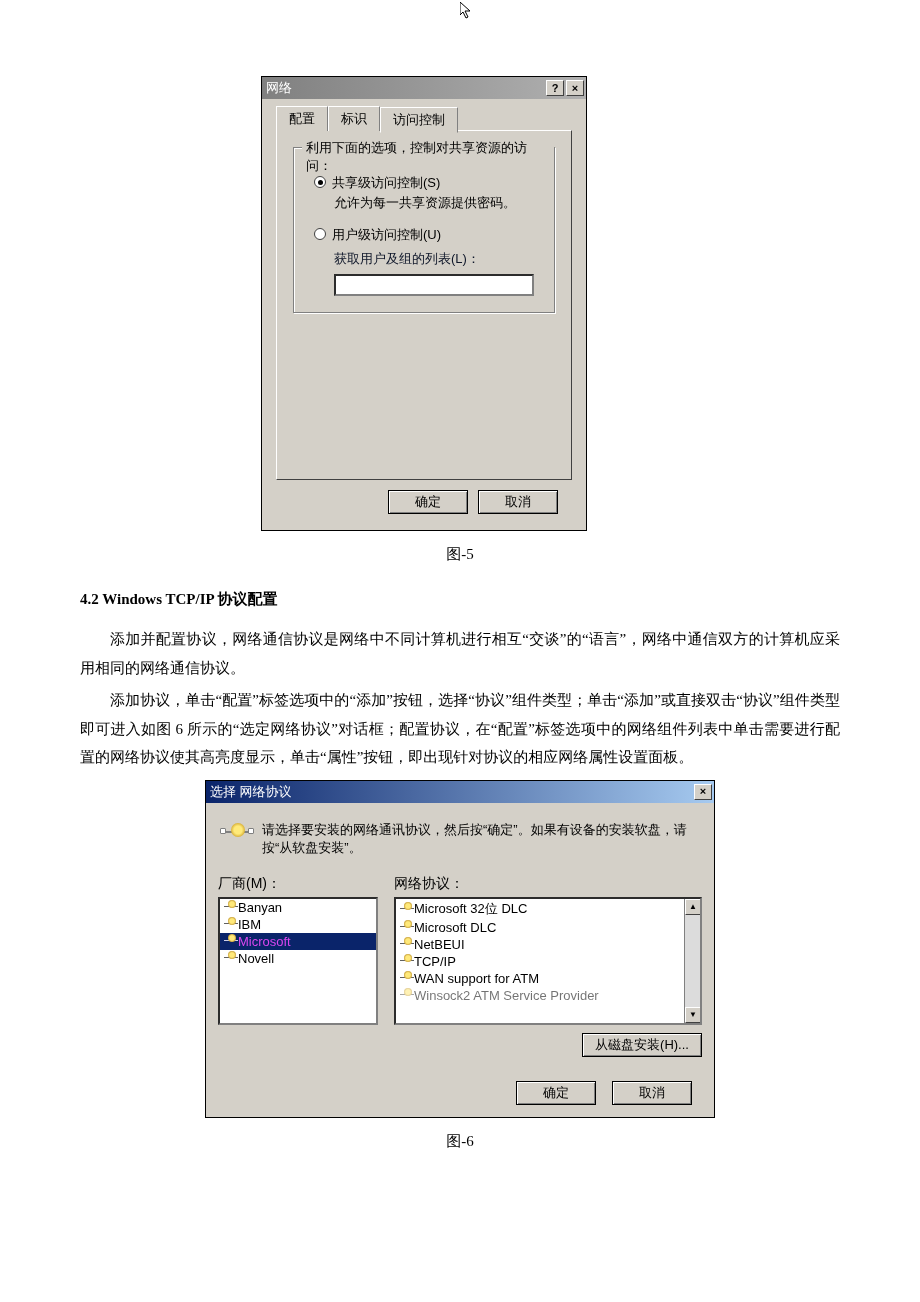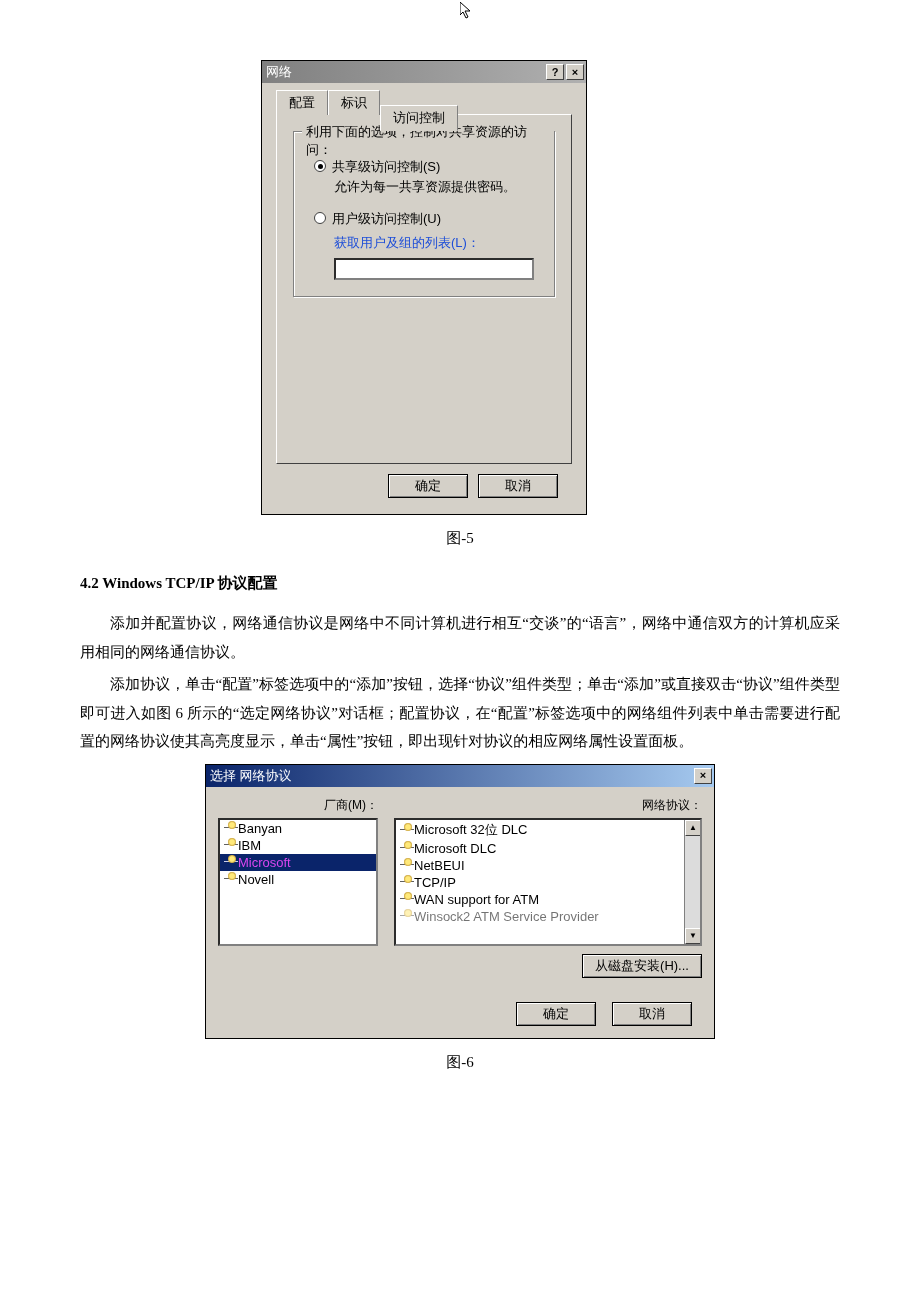--- a/index.html
+++ b/index.html
@@ -52,21 +52,21 @@
     border: 1px solid #808080;
     border-bottom: none;
     background: #d4d0c8;
     border-top-color:#fff; border-left-color:#fff;
     font-size: 13px;
     margin-right: 0px;
     cursor: default;
   }
   .tab.active {
     border-bottom: 1px solid #d4d0c8;
-    position: relative; top: 16px;
+    position: relative; top: 2px;
   }
   .tabpanel {
     border: 1px solid #808080;
     border-top-color:#fff; border-left-color:#fff;
     border-right-color:#404040; border-bottom-color:#404040;
     padding: 16px 16px 150px 16px;
     min-height: 350px;
     position: relative; z-index: 1;
   }
   .groupbox {
@@ -82,21 +82,21 @@
   }
   .radio-row { display:flex; align-items:flex-start; gap:6px; margin: 8px 4px 2px 4px; }
   .radio-dot {
     width:12px;height:12px;border-radius:50%;
     background:#fff;border:1px solid #404040;
     display:flex;align-items:center;justify-content:center;
     margin-top:2px; flex:0 0 auto;
   }
   .radio-dot.sel::after{content:"";width:5px;height:5px;background:#000;border-radius:50%;}
   .radio-desc { margin: 0 0 14px 24px; font-size:13px; }
-  .disabled { color:#1d4ed8; }
+  .disabled { color:#0f172a; }
   .textbox {
     width: 200px; height:22px; background:#fff;
     border:2px inset #808080;
   }
   .btnrow { display:flex; justify-content:flex-end; gap:10px; padding: 10px 14px 2px 0; }
   .winbtn {
     min-width:80px; height:24px;
     border:1px solid #000;
     background:#d4d0c8;
     box-shadow: inset 1px 1px 0 #fff, inset -1px -1px 0 #808080;
@@ -120,21 +120,21 @@
     border-top:2px solid #808080;
   }
   .neticon .node{position:absolute;width:6px;height:6px;background:#fff;border:1px solid #808080;border-radius:1px;}
   .neticon .n1{left:-2px;top:7px;}
   .neticon .n2{right:-2px;top:7px;}
   .neticon .handshake{
     position:absolute;left:9px;top:2px;width:14px;height:14px;border-radius:50%;
     background: radial-gradient(circle,#ffea7a 40%,#d9b23a 70%);
   }
   .d2-cols { display:flex; gap:16px; }
-  .colhdr { font-size:12px; margin-bottom:4px;text-align:right; }
+  .colhdr { font-size:14px; margin-bottom:4px; }
   .listbox {
     background:#fff; border:2px inset #808080;
     height: 128px; overflow:hidden; position:relative;
   }
   .listbox.left { width:160px; }
   .listbox.right { flex:1; }
   .litem {
     display:flex; align-items:center; gap:0;
     padding:1px 4px; font-family:"MS Sans Serif","SimSun",sans-serif; font-size:13px;
     white-space:nowrap;
@@ -162,21 +162,21 @@
     font-size:8px;display:flex;align-items:center;justify-content:center;color:#000;
   }
   .scroll .up{top:0;} .scroll .dn{bottom:0;}
   .d2-btn-row { display:flex; justify-content:flex-end; padding:8px 0 0 0; }
   .d2-btn-row2 { display:flex; justify-content:flex-end; gap:16px; padding:24px 10px 0 0; }
   .cursor-arrow {
     position:relative; display:inline-block; width:14px;height:18px;
   }
   .cursor-arrow svg { position:absolute; left:0; top:0; }
 
-  .dlg1-outer { width: 342px; margin: 0 0 0 165px; padding-left: 16px; }
+  .dlg1-outer { width: 342px; margin: 16px 0 0 165px; padding-left: 16px; }
 </style>
 </head>
 <body>
 
 <div class="page">
 
   <div class="dlg1-outer">
     <div class="dialog">
       <div class="titlebar">
         <span class="titlebar-title">网络</span>
@@ -234,20 +234,28 @@
       <span style="position:absolute;left:50%;top:2px;" class="cursor-arrow">
         <svg width="14" height="18">
             <polygon points="0,0 0,13 3,10 6,16 8,15 5,9 10,9" fill="#fff" stroke="#000" stroke-width="1"></polygon>
           </svg>
       </span>
       <div class="titlebar-btns">
         <div class="sysbtn">×</div>
       </div>
     </div>
     <div class="dlg-body">
+      <div class="d2-top">
+        <div class="neticon">
+          <span class="node n1"></span>
+            <span class="node n2"></span>
+            <span class="handshake"></span>
+        </div>
+        <div style="font-size:13px;line-height:1.4;">请选择要安装的网络通讯协议，然后按“确定”。如果有设备的安装软盘，请按“从软盘安装”。</div>
+      </div>
 
       <div class="d2-cols">
         <div style="flex:0 0 auto;">
           <div class="colhdr">厂商(M)：</div>
           <div class="listbox left">
             <div class="litem">
                 <span class="protoicon"></span>
                 <span>Banyan</span>
               </div>
             <div class="litem">

